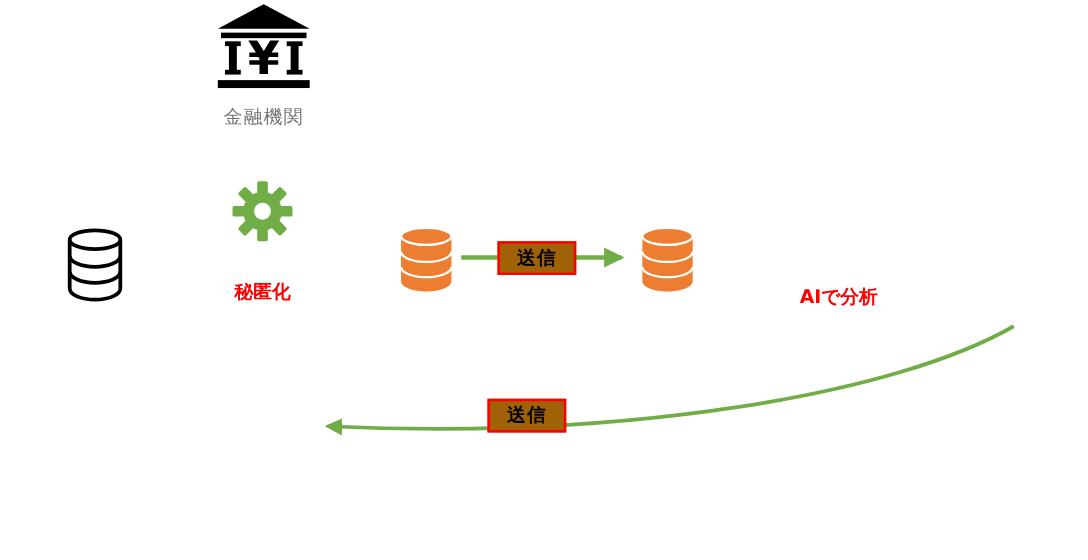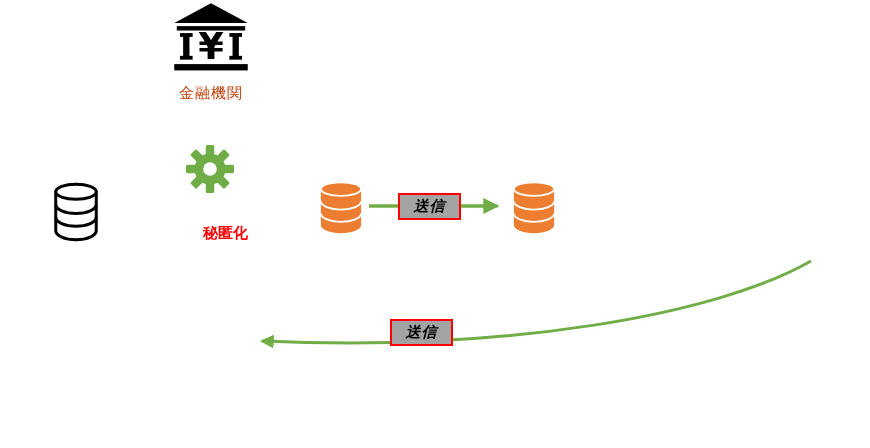--- a/index.html
+++ b/index.html
@@ -16,47 +16,46 @@
   }
   .overlay { position: absolute; left: 0; top: 0; pointer-events: none; }
   .node {
     position: absolute;
     display: flex;
     flex-direction: column;
     align-items: center;
   }
   .node-label {
     font-size: 15px;
-    color: #c2410c;
+    color: #737373;
     letter-spacing: 1px;
     white-space: nowrap;
     text-align: center;
   }
   .red-label {
     position: absolute;
     color: var(--accent-red, #ff0000);
     font-weight: bold;
     font-size: 15px;
-    text-align: right;
+    text-align: center;
     white-space: nowrap;
   }
   .send-box {
     position: absolute;
     width: 63px;
     height: 27px;
-    background: #a3a3a3;
+    background: #a16207;
     border: 2px solid var(--accent-red, #ff0000);
     display: flex;
     align-items: center;
     justify-content: center;
     font-size: 15px;
     font-weight: bold;
     color: #000;
     letter-spacing: 1px;
-    font-style: italic;
   }
   .icon-abs { position: absolute; }
   .fill-black  { fill: var(--icon-black, #000000); }
   .stroke-black{ stroke: var(--icon-black, #000000); }
   .fill-green  { fill: var(--arrow-green, #70AD47); }
   .stroke-green{ stroke: var(--arrow-green, #70AD47); }
   .fill-orange { fill: var(--db-orange, #ED7D31); }
   .stroke-white{ stroke: #ffffff; }
 </style>
 </head>
@@ -124,16 +123,17 @@
 
   <svg class="icon-abs" style="left:511px; top:180px;" width="46" height="57" viewBox="0 0 64 78">
     <path d="M4 12 v50 c0 6.3 12.5 11.5 28 11.5 c15.5 0 28 -5.2 28 -11.5 v-50 z" class="fill-orange"></path>
     <path d="M4 29 c0 6.3 12.5 11.5 28 11.5 c15.5 0 28 -5.2 28 -11.5" fill="none" class="stroke-white" stroke-width="2.5"></path>
     <path d="M4 46 c0 6.3 12.5 11.5 28 11.5 c15.5 0 28 -5.2 28 -11.5" fill="none" class="stroke-white" stroke-width="2.5"></path>
     <ellipse cx="32" cy="12" rx="28" ry="9.5" class="fill-orange stroke-white" stroke-width="2.5"></ellipse>
   </svg>
 
   <div class="send-box" style="left:398px; top:193px;">送信</div>
 
+  <div class="red-label" style="left:610px; top:228px; width:122px;">AIで分析</div>
 
   <div class="send-box" style="left:390px; top:319px;">送信</div>
 
 </div>
 
 </body></html>

